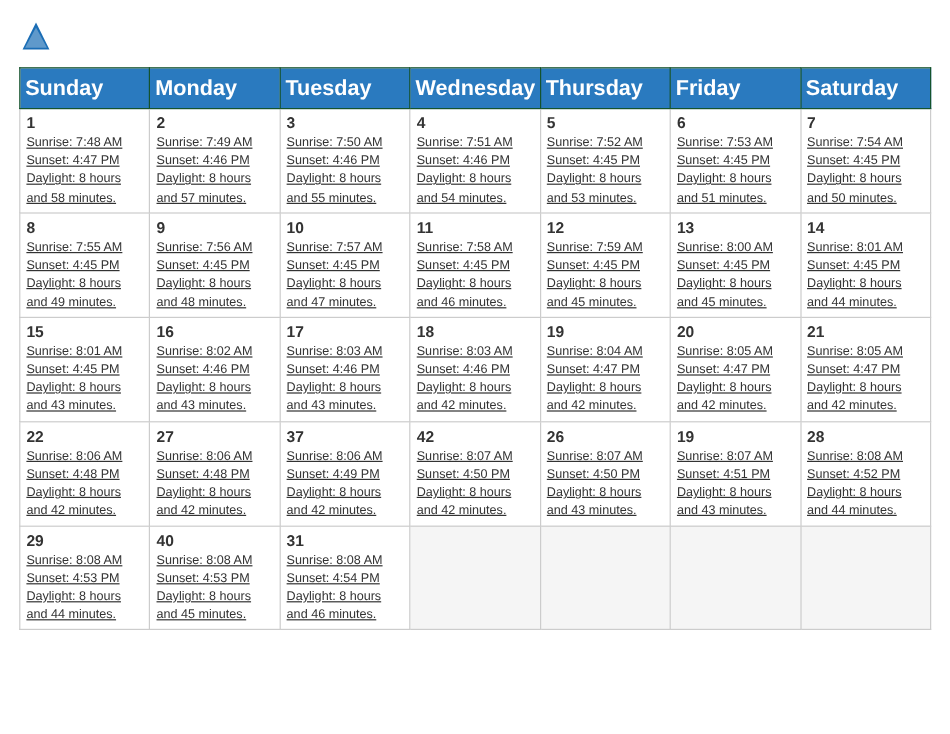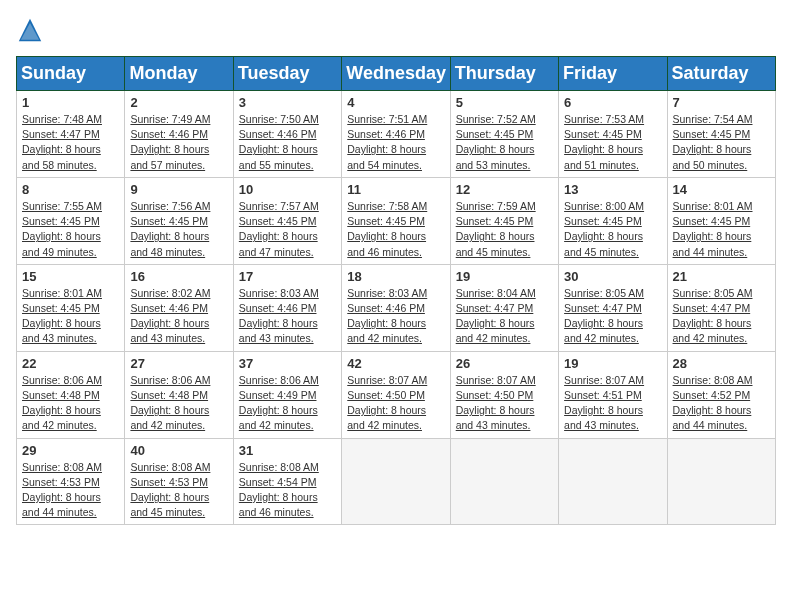--- a/index.html
+++ b/index.html
@@ -200,21 +200,21 @@
         </td>
         <td>
           <span class="day-num">18</span>
           <div class="cell-info">Sunrise: 8:03 AM<br>Sunset: 4:46 PM<br>Daylight: 8 hours and 42 minutes.</div>
         </td>
         <td>
           <span class="day-num">19</span>
           <div class="cell-info">Sunrise: 8:04 AM<br>Sunset: 4:47 PM<br>Daylight: 8 hours and 42 minutes.</div>
         </td>
         <td>
-          <span class="day-num">30</span>
+          <span class="day-num">20</span>
           <div class="cell-info">Sunrise: 8:05 AM<br>Sunset: 4:47 PM<br>Daylight: 8 hours and 42 minutes.</div>
         </td>
         <td>
           <span class="day-num">21</span>
           <div class="cell-info">Sunrise: 8:05 AM<br>Sunset: 4:47 PM<br>Daylight: 8 hours and 42 minutes.</div>
         </td>
       </tr>
       <tr class="week-row">
         <td>
           <span class="day-num">22</span>

